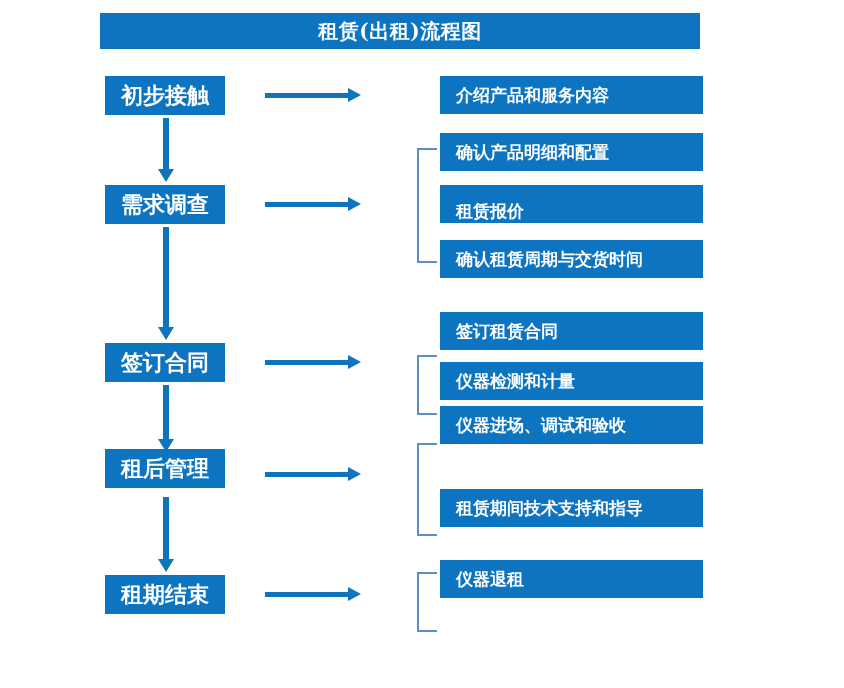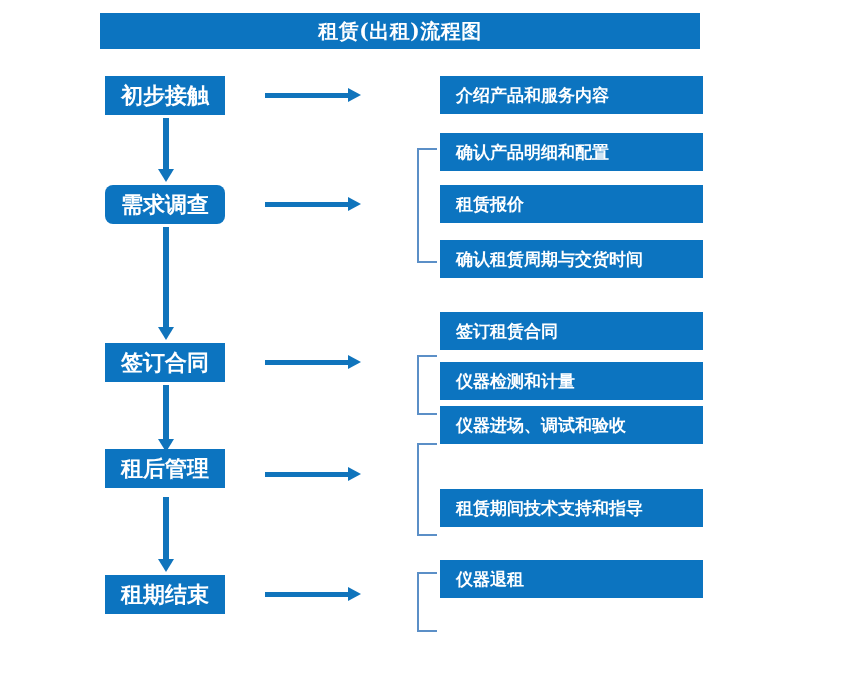--- a/index.html
+++ b/index.html
@@ -146,21 +146,21 @@
 
 <div id="canvas">
 
   <div class="title-bar">
     <span class="title-text">租赁(出租)流程图</span>
   </div>
 
   <div class="box stage-box" style="top:76px;">
     <span class="box-text">初步接触</span>
   </div>
-  <div class="box stage-box" style="top:185px;border-radius:8px;">
+  <div class="box stage-box" style="top:185px;">
     <span class="box-text">需求调查</span>
   </div>
   <div class="box stage-box" style="top:343px;">
     <span class="box-text">签订合同</span>
   </div>
   <div class="box stage-box" style="top:449px;">
     <span class="box-text">租后管理</span>
   </div>
   <div class="box stage-box" style="top:575px;">
     <span class="box-text">租期结束</span>
@@ -208,21 +208,21 @@
   <div class="bracket" style="top:355px;height:60px;"></div>
   <div class="bracket" style="top:443px;height:93px;"></div>
   <div class="bracket" style="top:572px;height:60px;"></div>
 
   <div class="box detail-box" style="top:76px;align-items:center;">
     <span class="box-text">介绍产品和服务内容</span>
   </div>
   <div class="box detail-box" style="top:133px;">
     <span class="box-text">确认产品明细和配置</span>
   </div>
-  <div class="box detail-box" style="top:185px;">
+  <div class="box detail-box" style="top:185px;align-items:flex-end;">
     <span class="box-text">租赁报价</span>
   </div>
   <div class="box detail-box" style="top:240px;align-items:center;">
     <span class="box-text">确认租赁周期与交货时间</span>
   </div>
   <div class="box detail-box" style="top:312px;">
     <span class="box-text">签订租赁合同</span>
   </div>
   <div class="box detail-box" style="top:362px;">
     <span class="box-text">仪器检测和计量</span>

